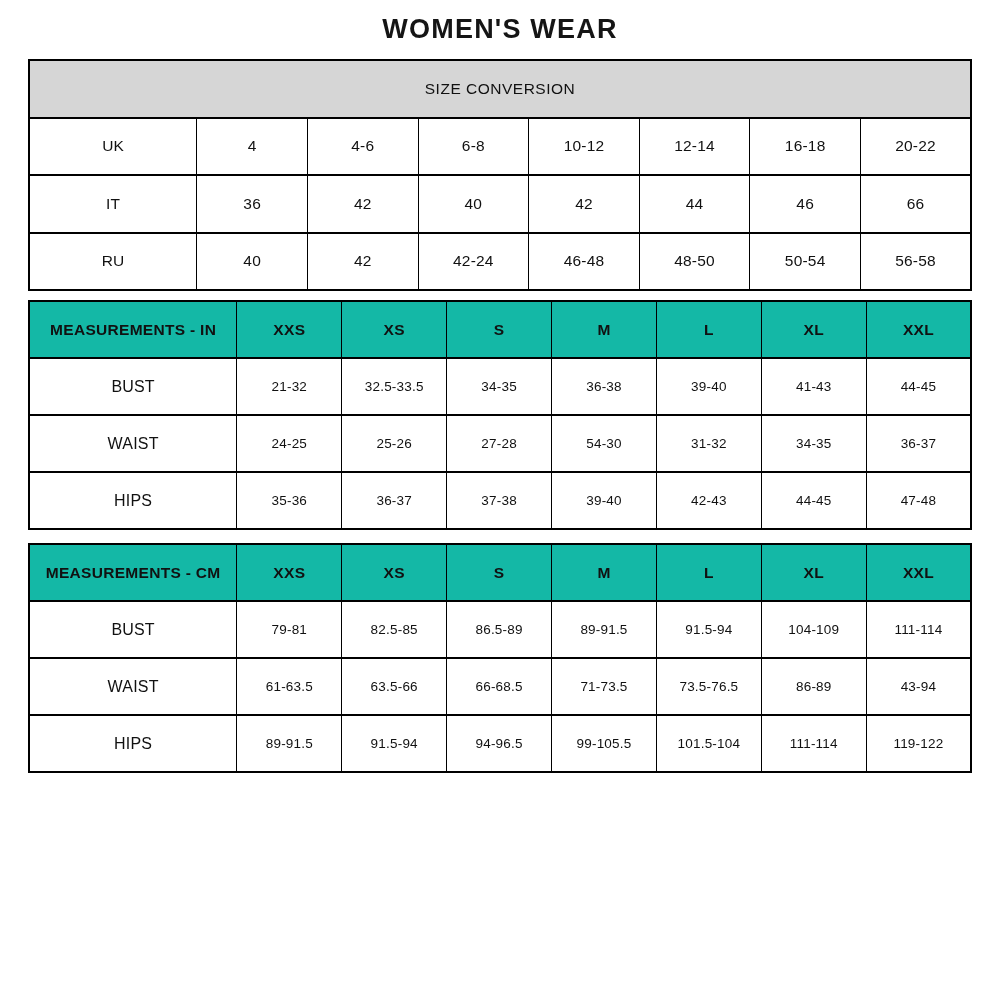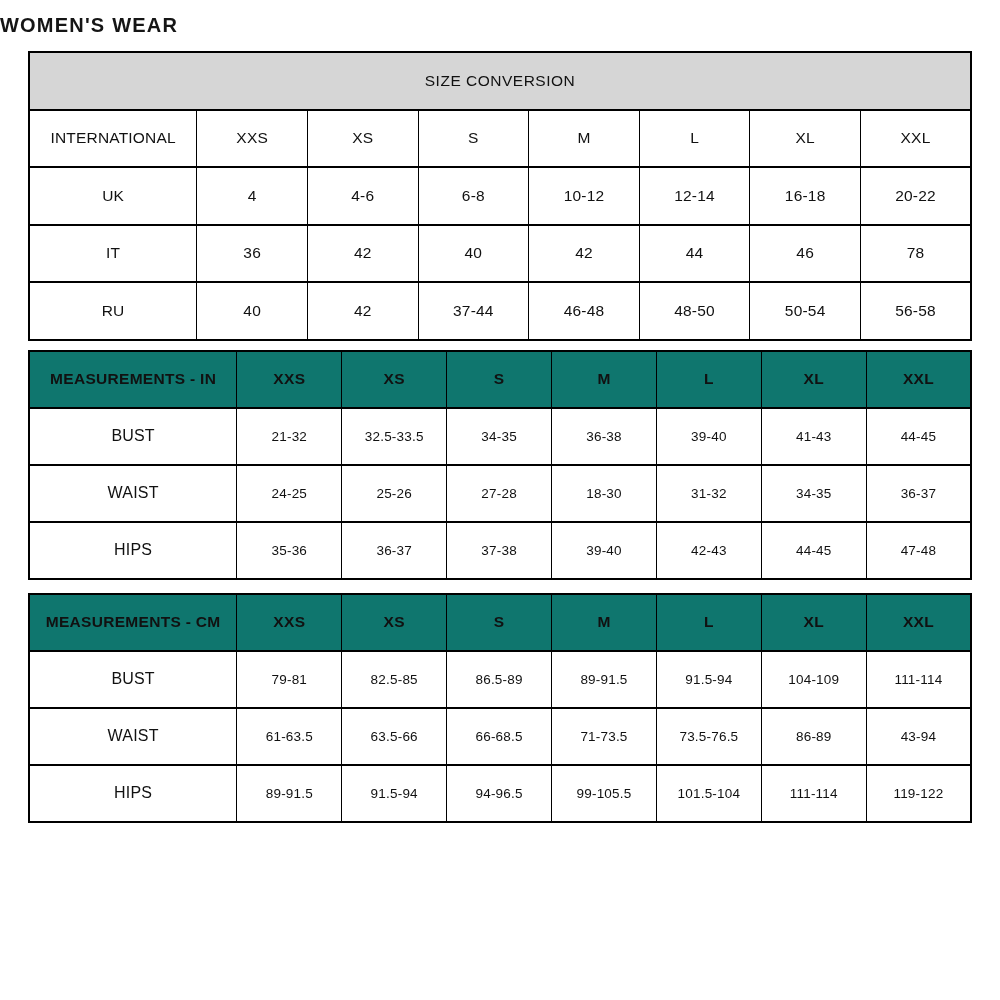--- a/index.html
+++ b/index.html
@@ -4,21 +4,22 @@
 <style>
   html,body{margin:0;padding:0;background:#ffffff;}
   body{
     width:1000px;height:1000px;
     font-family:"Liberation Sans",sans-serif;
     color:#111;
     -webkit-font-smoothing:antialiased;
   }
   .page{width:1000px;height:1000px;box-sizing:border-box;padding-top:12px;}
   h1.title{
-    font-size:20px;
+    text-align:center;
+    font-size:27px;
     font-weight:700;
     letter-spacing:1.2px;
     margin:2px 0 14px 0;
     color:#151515;
   }
   table{
     border-collapse:collapse;
     table-layout:fixed;
     width:942px;
     margin:0 auto;
@@ -42,21 +43,21 @@
   td.band{
     background:#d6d6d6;
     font-weight:700;
     font-size:15.5px;
     letter-spacing:.5px;
     height:50px;
   }
   
   table.meas td{height:55px;font-size:13.5px;font-weight:400;}
   table.meas tr.mhead td{
-    background:#0f766e;
+    background:#14b8a6;
     font-weight:700;
     font-size:15.5px;
     letter-spacing:.3px;
     height:55px;
   }
   table.meas td.lbl{font-size:16px;}
   table.meas-in{margin-bottom:13px;}
 </style>
 </head>
 <body>
@@ -67,57 +68,47 @@
 
   <table class="conv">
     <colgroup>
       <col style="width:168px">
       <col span="7" style="width:110.6px">
     </colgroup>
     <tbody>
       <tr>
         <td class="band" colspan="8">SIZE CONVERSION</td>
       </tr>
-      <tr>
-          <td class="lbl">INTERNATIONAL</td>
-          <td>XXS</td>
-          <td>XS</td>
-          <td>S</td>
-          <td>M</td>
-          <td>L</td>
-          <td>XL</td>
-          <td>XXL</td>
-        </tr>
     </tbody>
     <tbody>
         <tr>
           <td class="lbl">UK</td>
           <td>4</td>
           <td>4-6</td>
           <td>6-8</td>
           <td>10-12</td>
           <td>12-14</td>
           <td>16-18</td>
           <td>20-22</td>
         </tr>
         <tr>
           <td class="lbl">IT</td>
           <td>36</td>
           <td>42</td>
           <td>40</td>
           <td>42</td>
           <td>44</td>
           <td>46</td>
-          <td>78</td>
+          <td>66</td>
         </tr>
         <tr>
           <td class="lbl">RU</td>
           <td>40</td>
           <td>42</td>
-          <td>37-44</td>
+          <td>42-24</td>
           <td>46-48</td>
           <td>48-50</td>
           <td>50-54</td>
           <td>56-58</td>
         </tr>
       </tbody>
   </table>
 
   <table class="meas meas-in">
     <colgroup>
@@ -145,21 +136,21 @@
           <td>36-38</td>
           <td>39-40</td>
           <td>41-43</td>
           <td>44-45</td>
         </tr>
         <tr>
           <td class="lbl">WAIST</td>
           <td>24-25</td>
           <td>25-26</td>
           <td>27-28</td>
-          <td>18-30</td>
+          <td>54-30</td>
           <td>31-32</td>
           <td>34-35</td>
           <td>36-37</td>
         </tr>
         <tr>
           <td class="lbl">HIPS</td>
           <td>35-36</td>
           <td>36-37</td>
           <td>37-38</td>
           <td>39-40</td>

